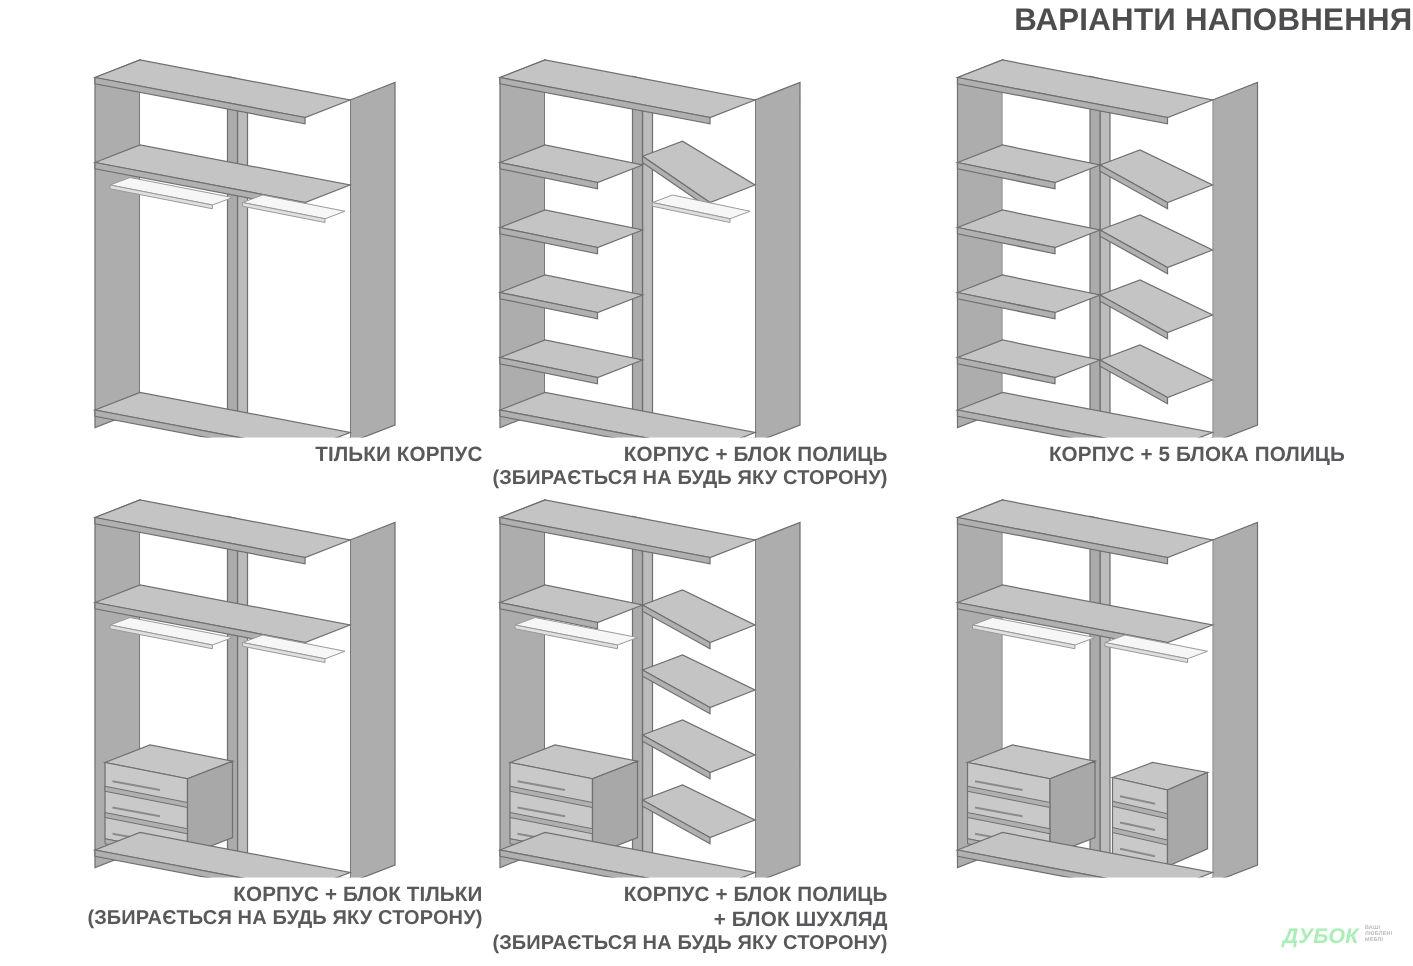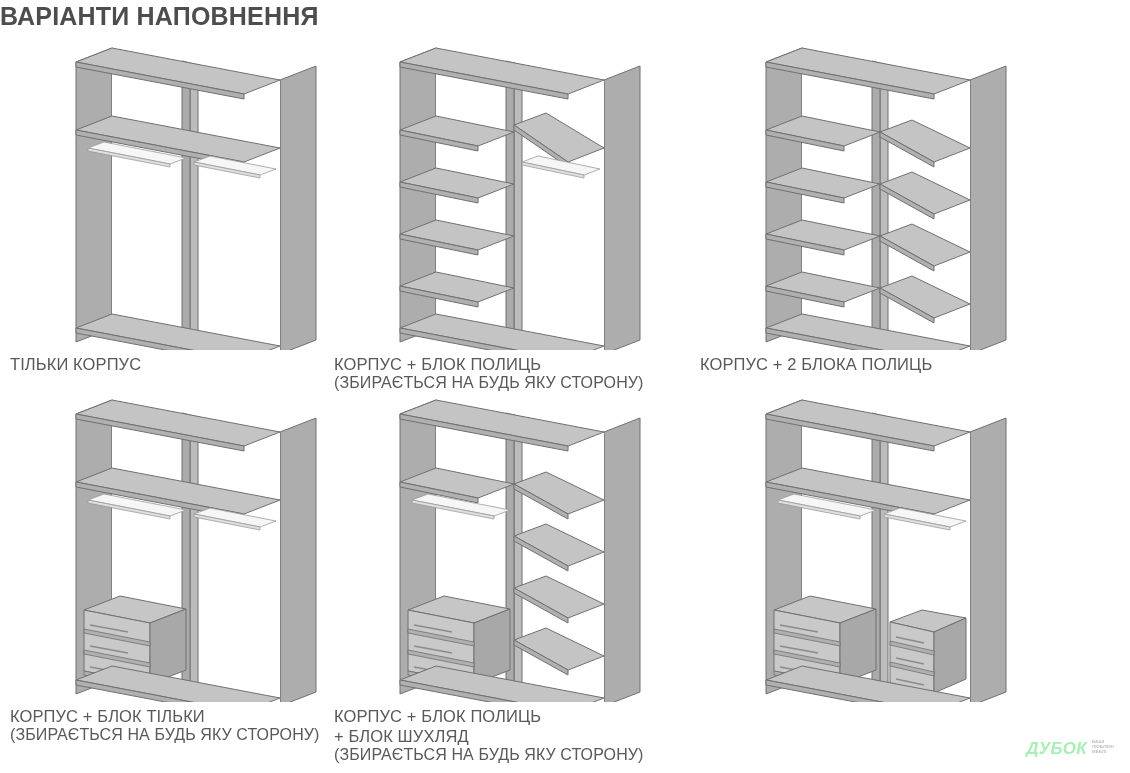--- a/index.html
+++ b/index.html
@@ -6,21 +6,21 @@
   body{
     width:1130px;height:773px;
     background:#ffffff;
     font-family:"Liberation Sans", sans-serif;
     overflow:hidden;
     position:relative;
   }
   .page-title{
     position:absolute;
     top:2px;left:0;width:1130px;
-    text-align:left;
+    text-align:right;
     font-size:25px;
     font-weight:bold;
     color:#4d4d4f;
     letter-spacing:.2px;
   }
   .grid{
     position:absolute;
     top:40px;left:0;width:1130px;height:733px;
   }
   .cell{
@@ -32,26 +32,27 @@
   .cell.c1{left:10px;}
   .cell.c2{left:334px;}
   .cell.c3{left:700px;}
   .figure{
     width:100%;
     height:310px;
     display:block;
   }
   .figure svg{display:block;margin:0 auto;}
   .caption{
-    text-align:left;
+    text-align:right;
     color:#58595b;
     font-size:16.5px;
     line-height:20px;
     letter-spacing:.1px;
     margin-top:4px;
+    font-weight:bold;
   }
   .caption .main{display:block;font-size:16.5px;}
   .caption .sub{display:block;font-size:16px;line-height:17px;}
   .watermark{
     position:absolute;
     right:16px;bottom:14px;
     display:flex;
     gap:5px;
   }
   .watermark .wm-name{
@@ -184,21 +185,21 @@
         <polygon points="122,144 176,174 176,179 122,149" fill="#b0b0b0" stroke="#6f7072" stroke-width="1"></polygon>
         <polygon points="122,196 154,184 212,212 176,226" fill="#c4c4c4" stroke="#6f7072" stroke-width="1"></polygon>
         <polygon points="122,196 176,226 176,231 122,201" fill="#b0b0b0" stroke="#6f7072" stroke-width="1"></polygon>
         <polygon points="122,248 154,236 212,264 176,278" fill="#c4c4c4" stroke="#6f7072" stroke-width="1"></polygon>
         <polygon points="122,248 176,278 176,283 122,253" fill="#b0b0b0" stroke="#6f7072" stroke-width="1"></polygon>
         <polygon points="8,288 44,274 212,306 176,320" fill="#c4c4c4" stroke="#6f7072" stroke-width="1"></polygon>
         <polygon points="8,288 176,320 176,325 8,293" fill="#b0b0b0" stroke="#6f7072" stroke-width="1"></polygon>
       </svg>
     </div>
     <div class="caption">
-      <span class="main">КОРПУС + 2 БЛОКА ПОЛИЦЬ</span>
+      <span class="main">КОРПУС + 5 БЛОКА ПОЛИЦЬ</span>
       <span class="sub"></span>
     </div>
   </div>
 
   <div class="cell r2 c1">
     <div class="figure">
       <svg width="260" height="310" viewBox="0 0 260 310">
         <polygon points="8,22 44,8 44,288 8,302" fill="#adadad" stroke="#6f7072" stroke-width="1"></polygon>
         <polygon points="44,8 52,11 52,291 44,288" fill="#bdbdbd" stroke="#6f7072" stroke-width="1"></polygon>
         <polygon points="212,40 248,26 248,300 212,314" fill="#adadad" stroke="#6f7072" stroke-width="1"></polygon>

